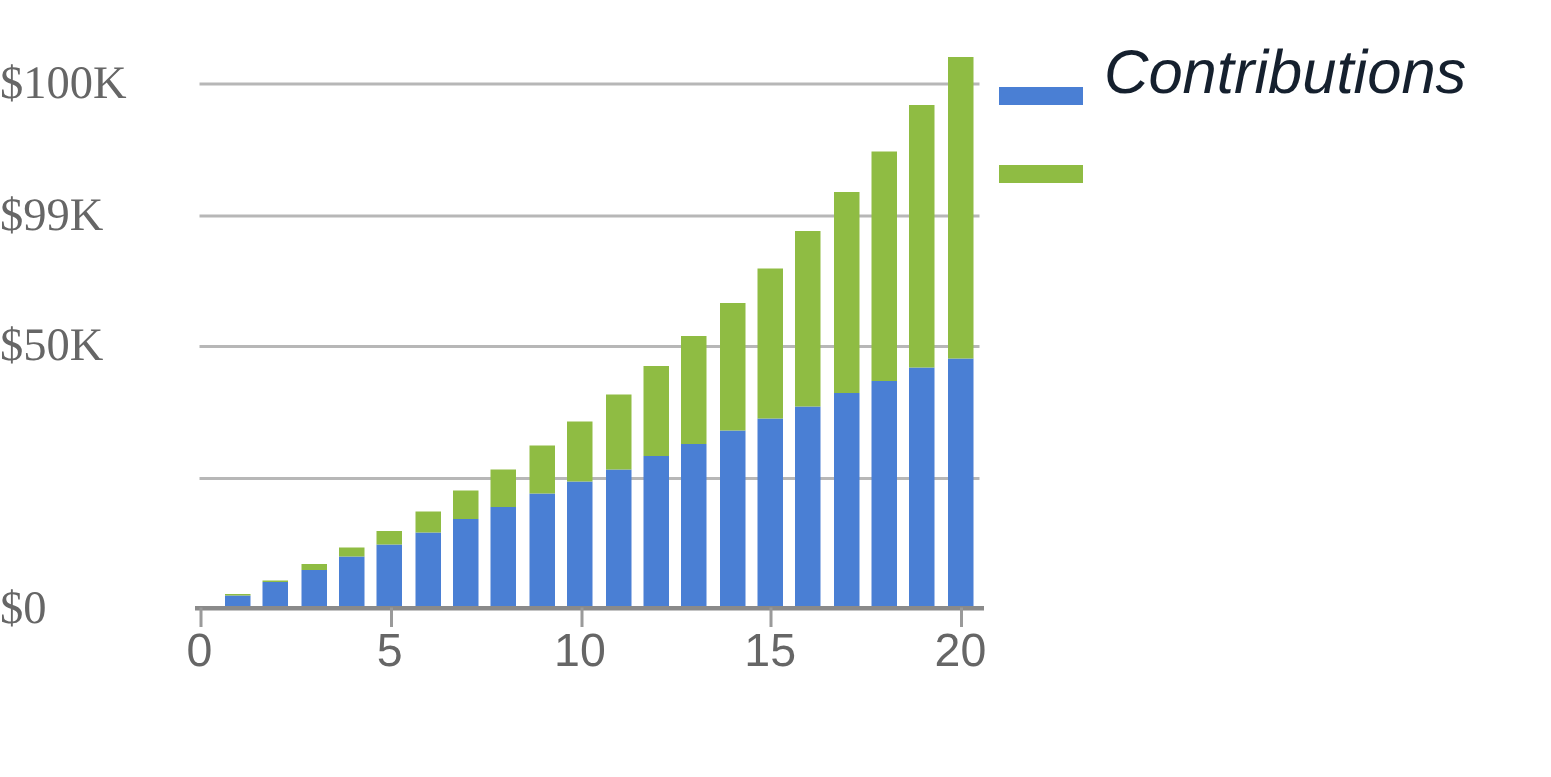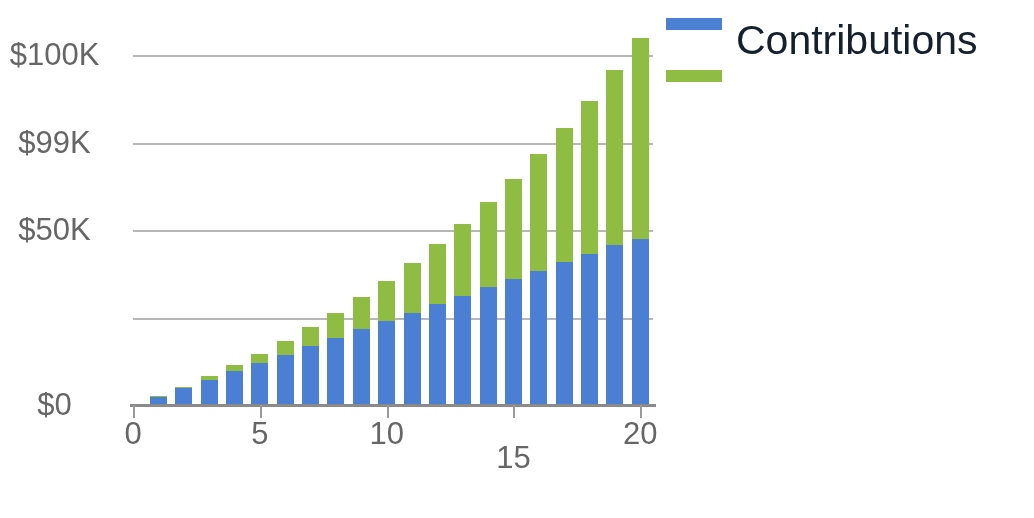--- a/index.html
+++ b/index.html
@@ -53,21 +53,22 @@
   #ylabels {
     position: absolute;
     left: 0;
     top: 20px;
     width: 125px;
     height: 385px;
   }
   #ylabels .ylabel {
     right: 0;
     left: 0;
-    text-align: center;
+    text-align: left;
+    font-family: Liberation Serif, serif;
   }
 
   
   #bars {
     position: absolute;
     left: 0;
     bottom: 0;
     width: 100%;
     height: 100%;
   }
@@ -122,22 +123,23 @@
 
   
   #legend {
     position: absolute;
     left: 666px;
     top: 18px;
     width: 360px;
   }
   .legend-row {
     display: flex;
-    align-items: flex-start;
+    align-items: flex-end;
     height: 52px;
+    font-style: italic;
   }
   .legend-swatch {
     width: 56px;
     height: 12px;
     flex: 0 0 auto;
     margin-right: 14px;
   }
   .legend-label {
     color: #15202e;
     font-size: 41px;
@@ -250,21 +252,21 @@
   </div>
 
   <div id="xaxis">
       <div class="xtick" style="left: 0px;"></div>
       <div class="xtick-label" style="left: 0px;">0</div>
       <div class="xtick" style="left: 126.829px;"></div>
       <div class="xtick-label" style="left: 126.829px;">5</div>
       <div class="xtick" style="left: 253.659px;"></div>
       <div class="xtick-label" style="left: 253.659px; text-align: right;">10</div>
       <div class="xtick" style="left: 380.488px;"></div>
-      <div class="xtick-label" style="left: 380.488px; margin-top: 24px;">15</div>
+      <div class="xtick-label" style="left: 380.488px;">15</div>
       <div class="xtick" style="left: 507.317px;"></div>
       <div class="xtick-label" style="left: 507.317px;">20</div>
     </div>
 
 
   <div id="legend">
     <div class="legend-row">
       <span class="legend-swatch" style="background: rgb(74, 127, 212);"></span>
       <span class="legend-label">Contributions</span>
     </div>

